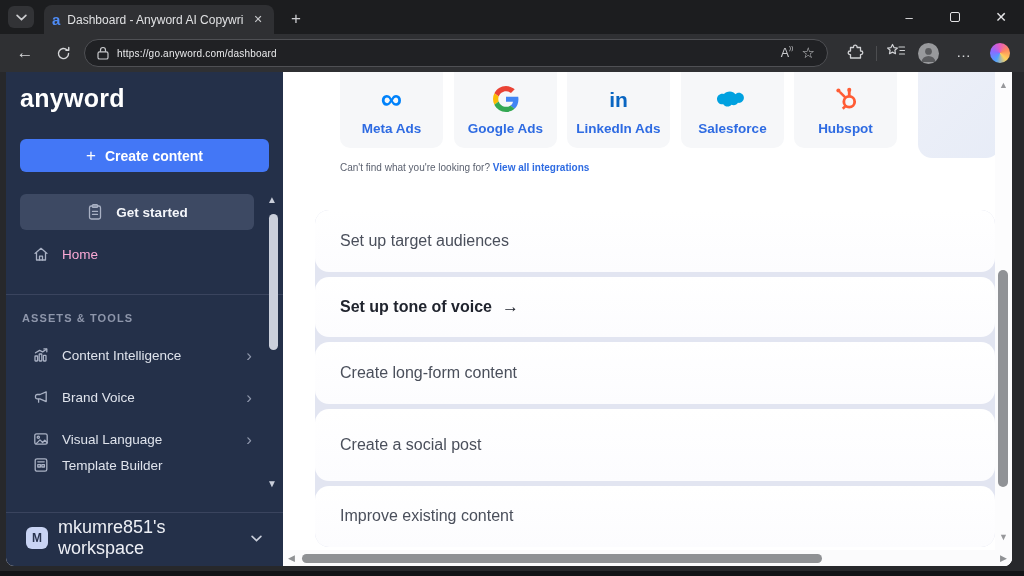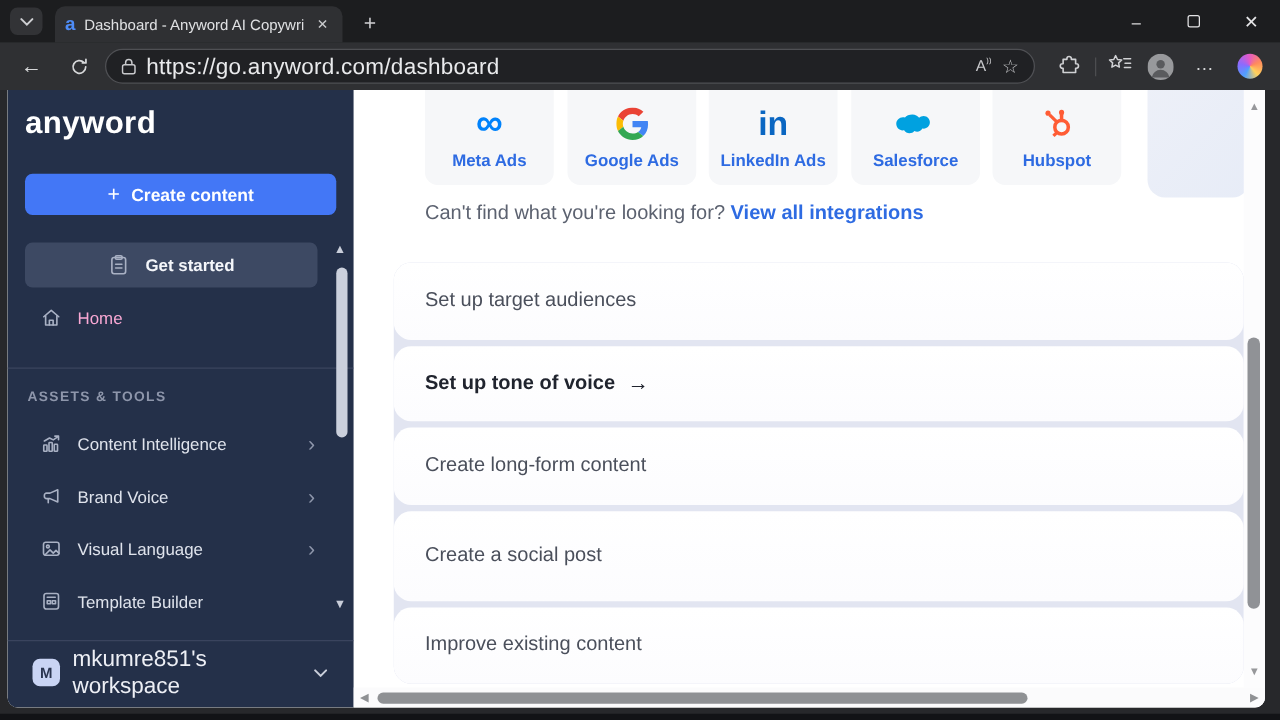--- a/index.html
+++ b/index.html
@@ -15,21 +15,21 @@
   .newtab-btn{position:absolute;left:284px;top:8px;width:24px;height:22px;color:#cdced1;font-size:17px;display:flex;align-items:center;justify-content:center;font-weight:400;}
   .win-controls{position:absolute;right:0;top:0;height:34px;display:flex;}
   .win-btn{width:46px;height:34px;display:flex;align-items:center;justify-content:center;color:#e6e6e8;font-size:13px;}
   .restore{position:relative;width:10px;height:10px;border:1.3px solid #e3e3e5;border-radius:2px;background:#1c1d1f;}
   .restore-back{position:absolute;top:-4px;left:3px;width:9px;height:9px;border-top:1.3px solid #e3e3e5;border-right:1.3px solid #e3e3e5;border-radius:0 2px 0 0;z-index:-1;}
   .win-btn.close-w{font-size:14px;}
 
   .navbar{position:absolute;left:0;top:34px;width:1024px;height:38px;background:#2f3033;}
   .nav-ic{position:absolute;top:4px;width:30px;height:30px;display:flex;align-items:center;justify-content:center;color:#d6d7d9;font-size:17px;}
   .addr{position:absolute;left:84px;top:5px;width:744px;height:28px;border-radius:14px;background:#202124;border:1px solid #4f5054;display:flex;align-items:center;padding:0 12px;gap:8px;}
-  .url{font-size:18px;color:#e9eaec;letter-spacing:.2px;}
+  .url{font-size:10px;color:#e9eaec;letter-spacing:.2px;}
   .addr .spacer{flex:1;}
   .readaloud{font-size:12.5px;color:#c8c9cc;display:flex;align-items:flex-start;}
   .readaloud .marks{font-size:10px;margin-top:-2px;}
   .star{font-size:15px;color:#c8c9cc;}
   .bar-ic{position:absolute;top:9px;display:flex;align-items:center;justify-content:center;}
   .divider-v{position:absolute;left:876px;top:12px;width:1px;height:15px;background:#4c4d50;}
   .more{color:#d6d7d9;font-size:15px;letter-spacing:1px;}
   .copilot{width:20px;height:20px;border-radius:50%;background:conic-gradient(from 210deg,#4fa0ff,#8a6bff,#e259c8,#ff8a5c,#ffd25c,#4fa0ff);}
 
   
@@ -57,23 +57,23 @@
   .ws-row{position:absolute;left:14px;top:448px;width:248px;height:36px;display:flex;align-items:center;gap:10px;padding:0 6px;}
   .ws-avatar{width:22px;height:22px;border-radius:6px;background:#c9d4f4;color:#2a3550;font-size:12px;font-weight:700;display:flex;align-items:center;justify-content:center;}
   .ws-name{flex:1;font-size:18px;color:#edeff5;}
 
   
   .main{position:absolute;left:277px;top:0;width:729px;height:494px;background:#ffffff;}
   .icard{position:absolute;top:-22px;height:98px;width:103px;border-radius:10px;background:#f6f7f9;display:flex;flex-direction:column;align-items:center;justify-content:flex-end;padding-bottom:12px;gap:7px;}
   .icard .logo-box{height:30px;display:flex;align-items:center;justify-content:center;}
   .icard .iname{font-size:13.5px;font-weight:600;color:#2e6be2;}
   .meta-inf{font-size:30px;font-weight:700;color:#0082fb;line-height:26px;}
-  .li-in{font-size:27px;font-weight:800;color:#0a66c2;line-height:1;}
+  .li-in{font-size:21px;font-weight:800;color:#0a66c2;line-height:1;}
   .partial-card{position:absolute;left:635px;top:-12px;width:82px;height:98px;border-radius:14px;background:linear-gradient(135deg,#edf0f8,#e7ecf7);}
-  .help-line{position:absolute;left:57px;top:90px;font-size:16px;color:#5c6270;}
+  .help-line{position:absolute;left:57px;top:90px;font-size:10px;color:#5c6270;}
   .help-line a{color:#2e6be2;font-weight:700;text-decoration:none;}
   .tasks{position:absolute;left:32px;top:138px;width:680px;height:337px;background:#e2e5f1;border-radius:14px;display:flex;flex-direction:column;gap:5px;overflow:hidden;}
   .task{background:linear-gradient(180deg,#ffffff,#fcfcfe);border-radius:14px;display:flex;align-items:center;padding-left:25px;font-size:16px;color:#4a4f5b;}
   .task.first{font-weight:700;color:#20242e;}
   .task .arrow{margin-left:10px;font-size:17px;}
 
   
   .v-gutter{position:absolute;left:712px;top:0;width:17px;height:478px;background:#fcfcfd;}
   .v-up{position:absolute;left:4px;top:8px;font-size:9px;color:#97989b;}
   .v-thumb{position:absolute;left:3px;top:198px;width:10px;height:217px;border-radius:5px;background:#909296;}
@@ -217,21 +217,21 @@
     </div>
     <div class="tool" style="top:348px">
       <svg class="sicon" viewBox="0 0 18 18">
           <rect x="2.8" y="3.8" width="12.4" height="10.4" rx="1.8"></rect>
           <circle cx="6.3" cy="7.2" r="1.1"></circle>
           <path d="M4.5 13.4 8 9.9l2.6 2.6 2.2-2.2 2.4 2.4"></path>
         </svg>
       <span class="grow">Visual Language</span>
       <span class="chev">›</span>
     </div>
-    <div class="tool" style="top:390px">
+    <div class="tool" style="top:374px">
       <svg class="sicon" viewBox="0 0 18 18">
           <rect x="3.2" y="2.8" width="11.6" height="12.4" rx="1.8"></rect>
           <line x1="5.8" y1="5.8" x2="12.2" y2="5.8"></line>
           <rect x="5.8" y="8.6" width="2.6" height="2.4"></rect>
           <rect x="9.8" y="8.6" width="2.6" height="2.4"></rect>
         </svg>
       <span class="grow">Template Builder</span>
     </div>
 
     <div class="side-scroll-up">▲</div>

